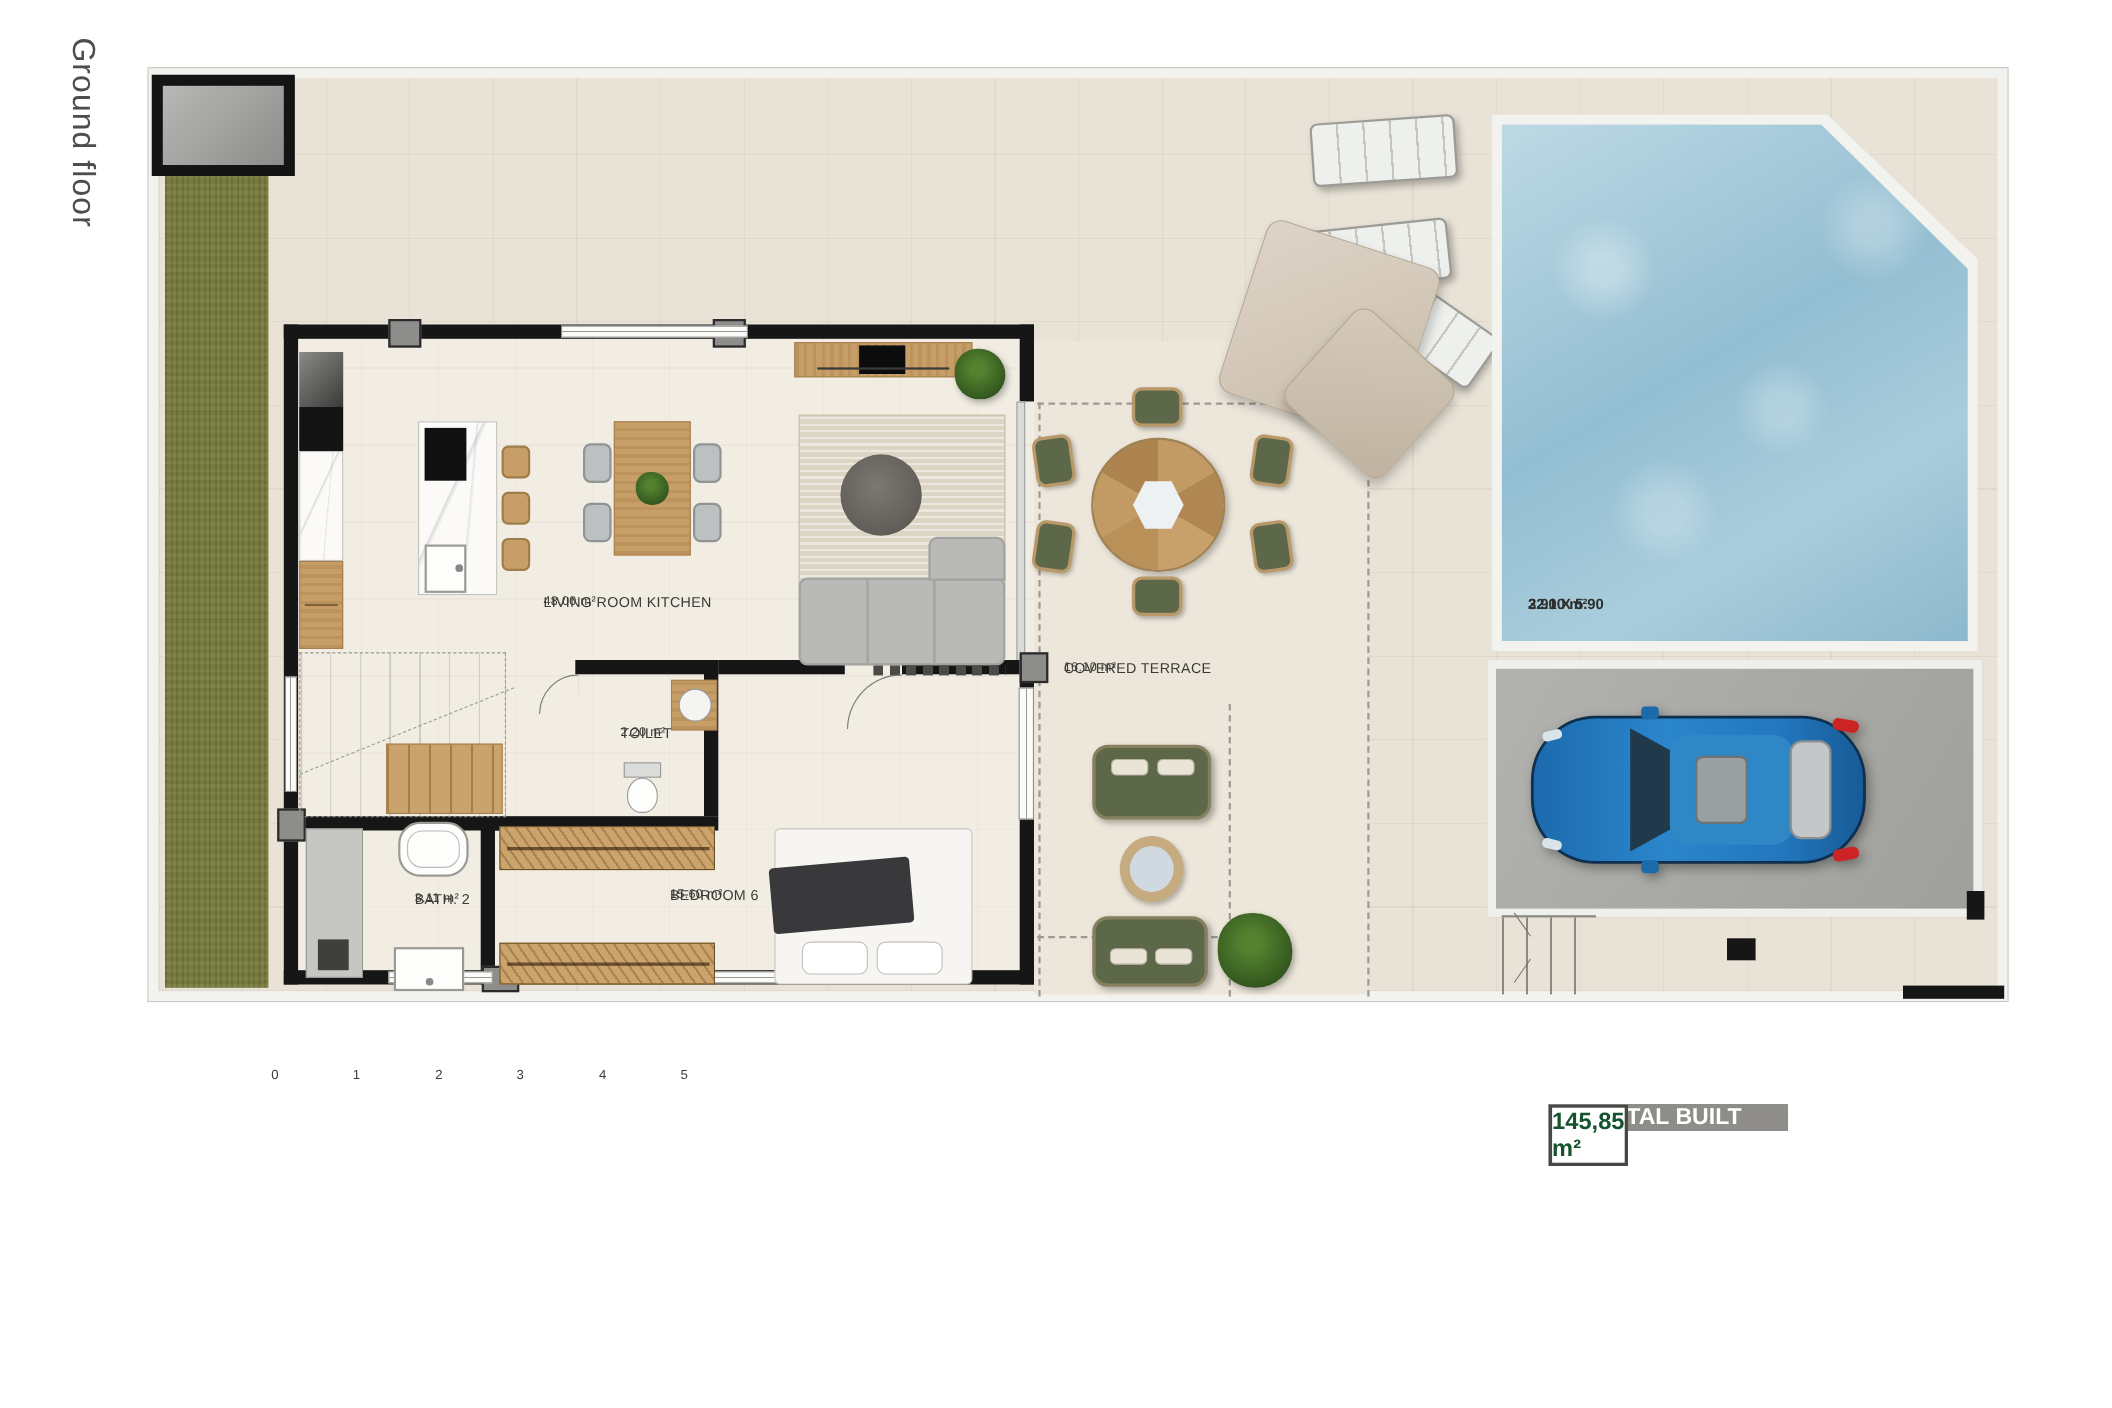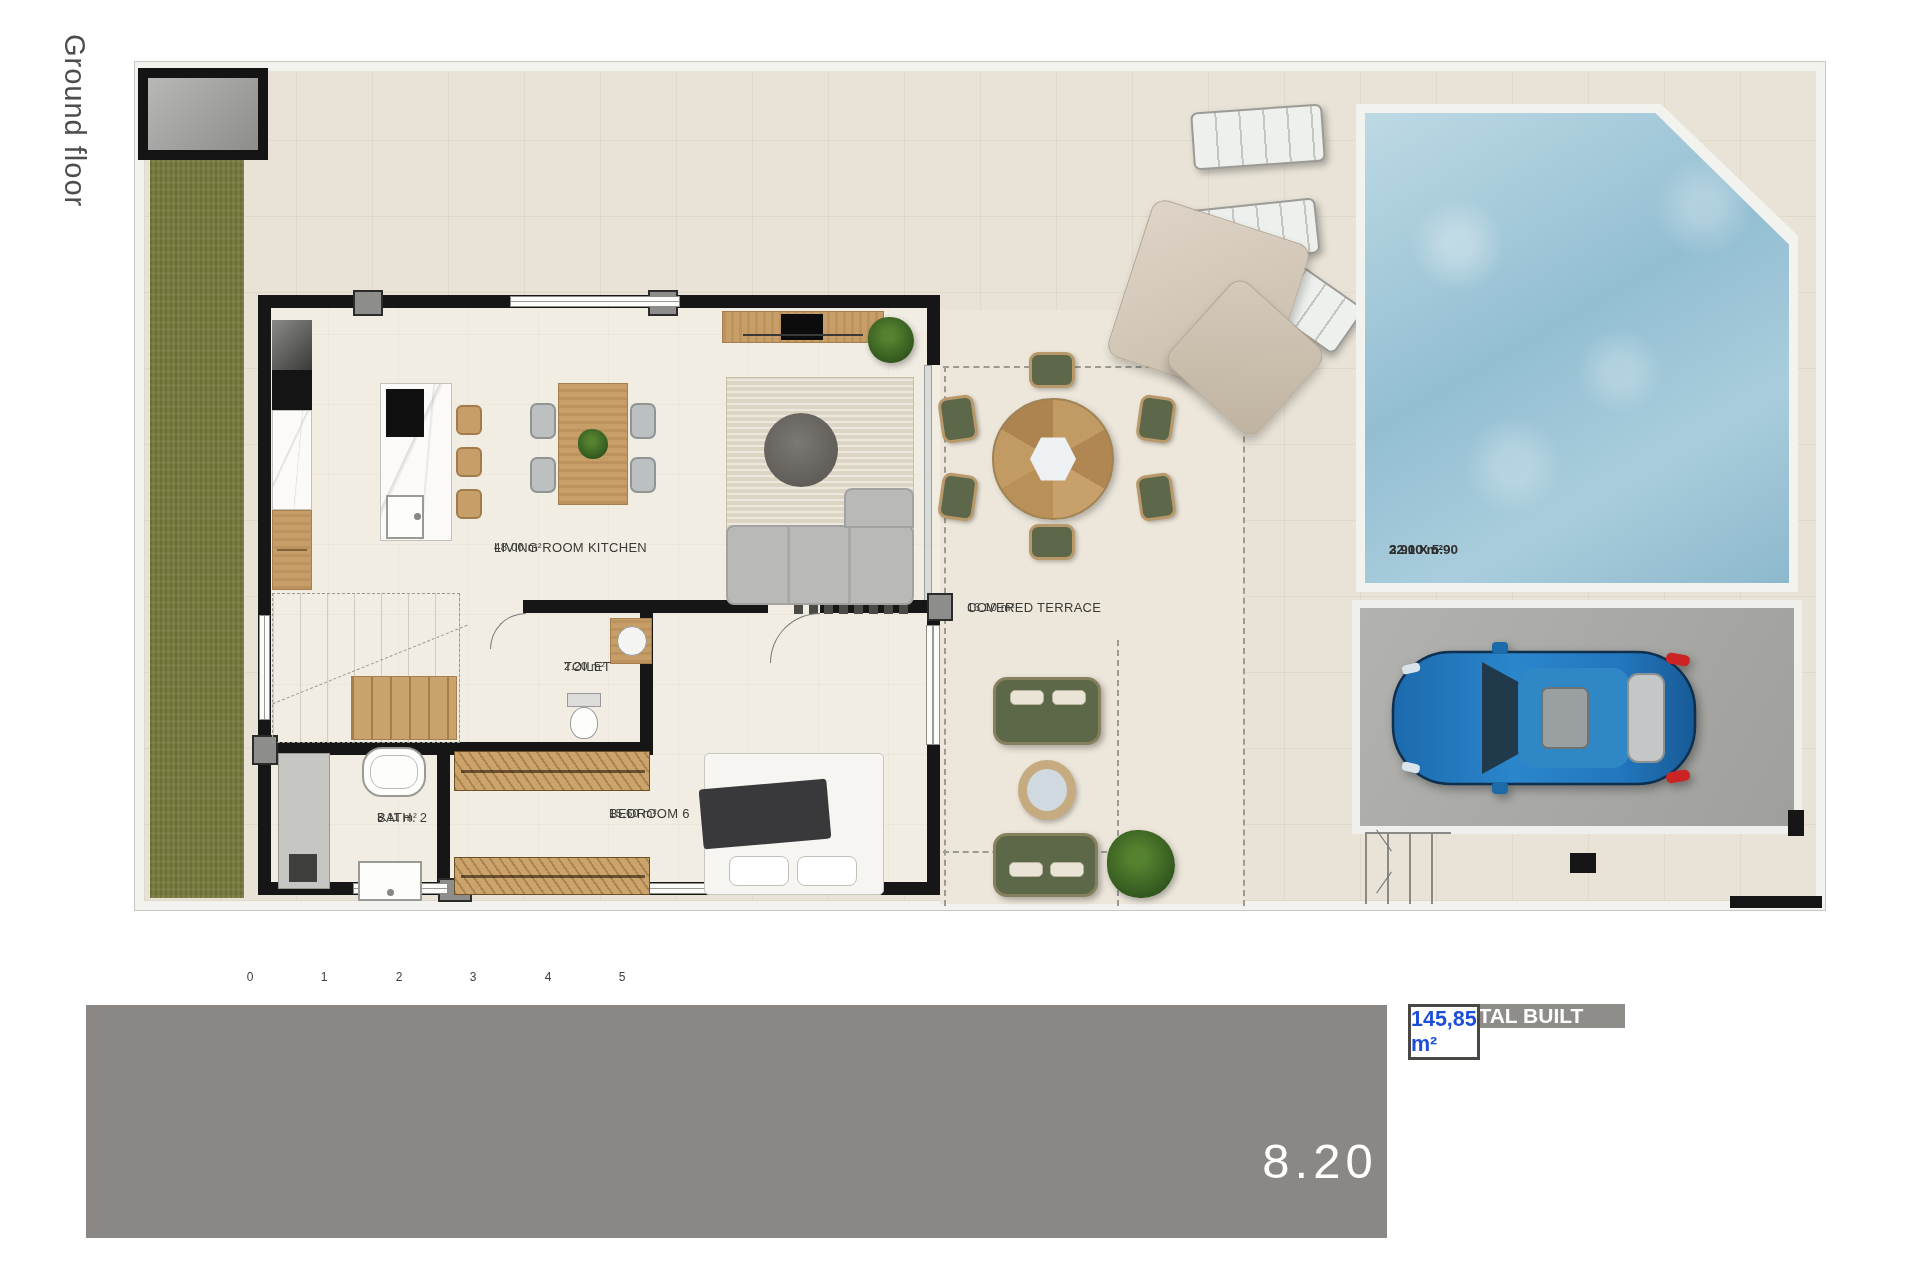--- a/index.html
+++ b/index.html
@@ -92,21 +92,21 @@
   .segs span{flex:1;height:5.5px;background:#1c1c1a;display:block;position:relative;}
   .segs span.alt{margin-top:6px;}
   .tick{top:18px;transform:translateX(-50%);font-size:12px;color:#3c3c3a;position:absolute;}
 
   
   .grayband{left:86px;top:1005px;width:1301px;height:233px;background:#8a8785;}
   .plotnum{left:1154px;top:128px;width:160px;text-align:center;color:#fff;font-size:49px;font-weight:400;letter-spacing:5px;position:absolute;}
   .areas-table{left:1408px;top:1004px;width:430px;display:flex;flex-direction:column;gap:3.5px;position:absolute;}
   .trow{display:flex;height:35.5px;gap:0;position:relative;}
   .tlabel{width:217px;background:#8e8d8a;color:#fff;font-size:21px;font-weight:bold;display:flex;align-items:center;justify-content:center;position:relative;}
-  .tvalue{flex:1;background:#fff;border:3px solid #4a4845;color:#1d4ed8;font-size:21.5px;font-weight:bold;display:flex;align-items:center;justify-content:center;position:relative;}
+  .tvalue{flex:1;background:#fff;border:3px solid #4a4845;color:#14532d;font-size:21.5px;font-weight:bold;display:flex;align-items:center;justify-content:center;position:relative;}
 </style>
 </head>
 <body>
 
 <div id="stage">
 
   <div class="floor-label">Ground floor</div>
 
   <div class="plot"></div>
   <div class="terrace-floor"></div>
@@ -315,23 +315,20 @@
         <span class="alt"></span>
     </div>
     <span class="tick" style="left:0;">0</span>
     <span class="tick" style="left:74px;">1</span>
     <span class="tick" style="left:149px;">2</span>
     <span class="tick" style="left:223px;">3</span>
     <span class="tick" style="left:298px;">4</span>
     <span class="tick" style="left:372px;">5</span>
   </div>
 
-  <div class="grayband">
-    <div class="plotnum">8.20</div>
-  </div>
 
   <div class="areas-table">
     <div class="trow">
       <div class="tlabel">PLOT</div>
       <div class="tvalue">256,60 m²</div>
     </div>
     <div class="trow">
       <div class="tlabel">Ground floor</div>
       <div class="tvalue">79,90 m²</div>
     </div>

